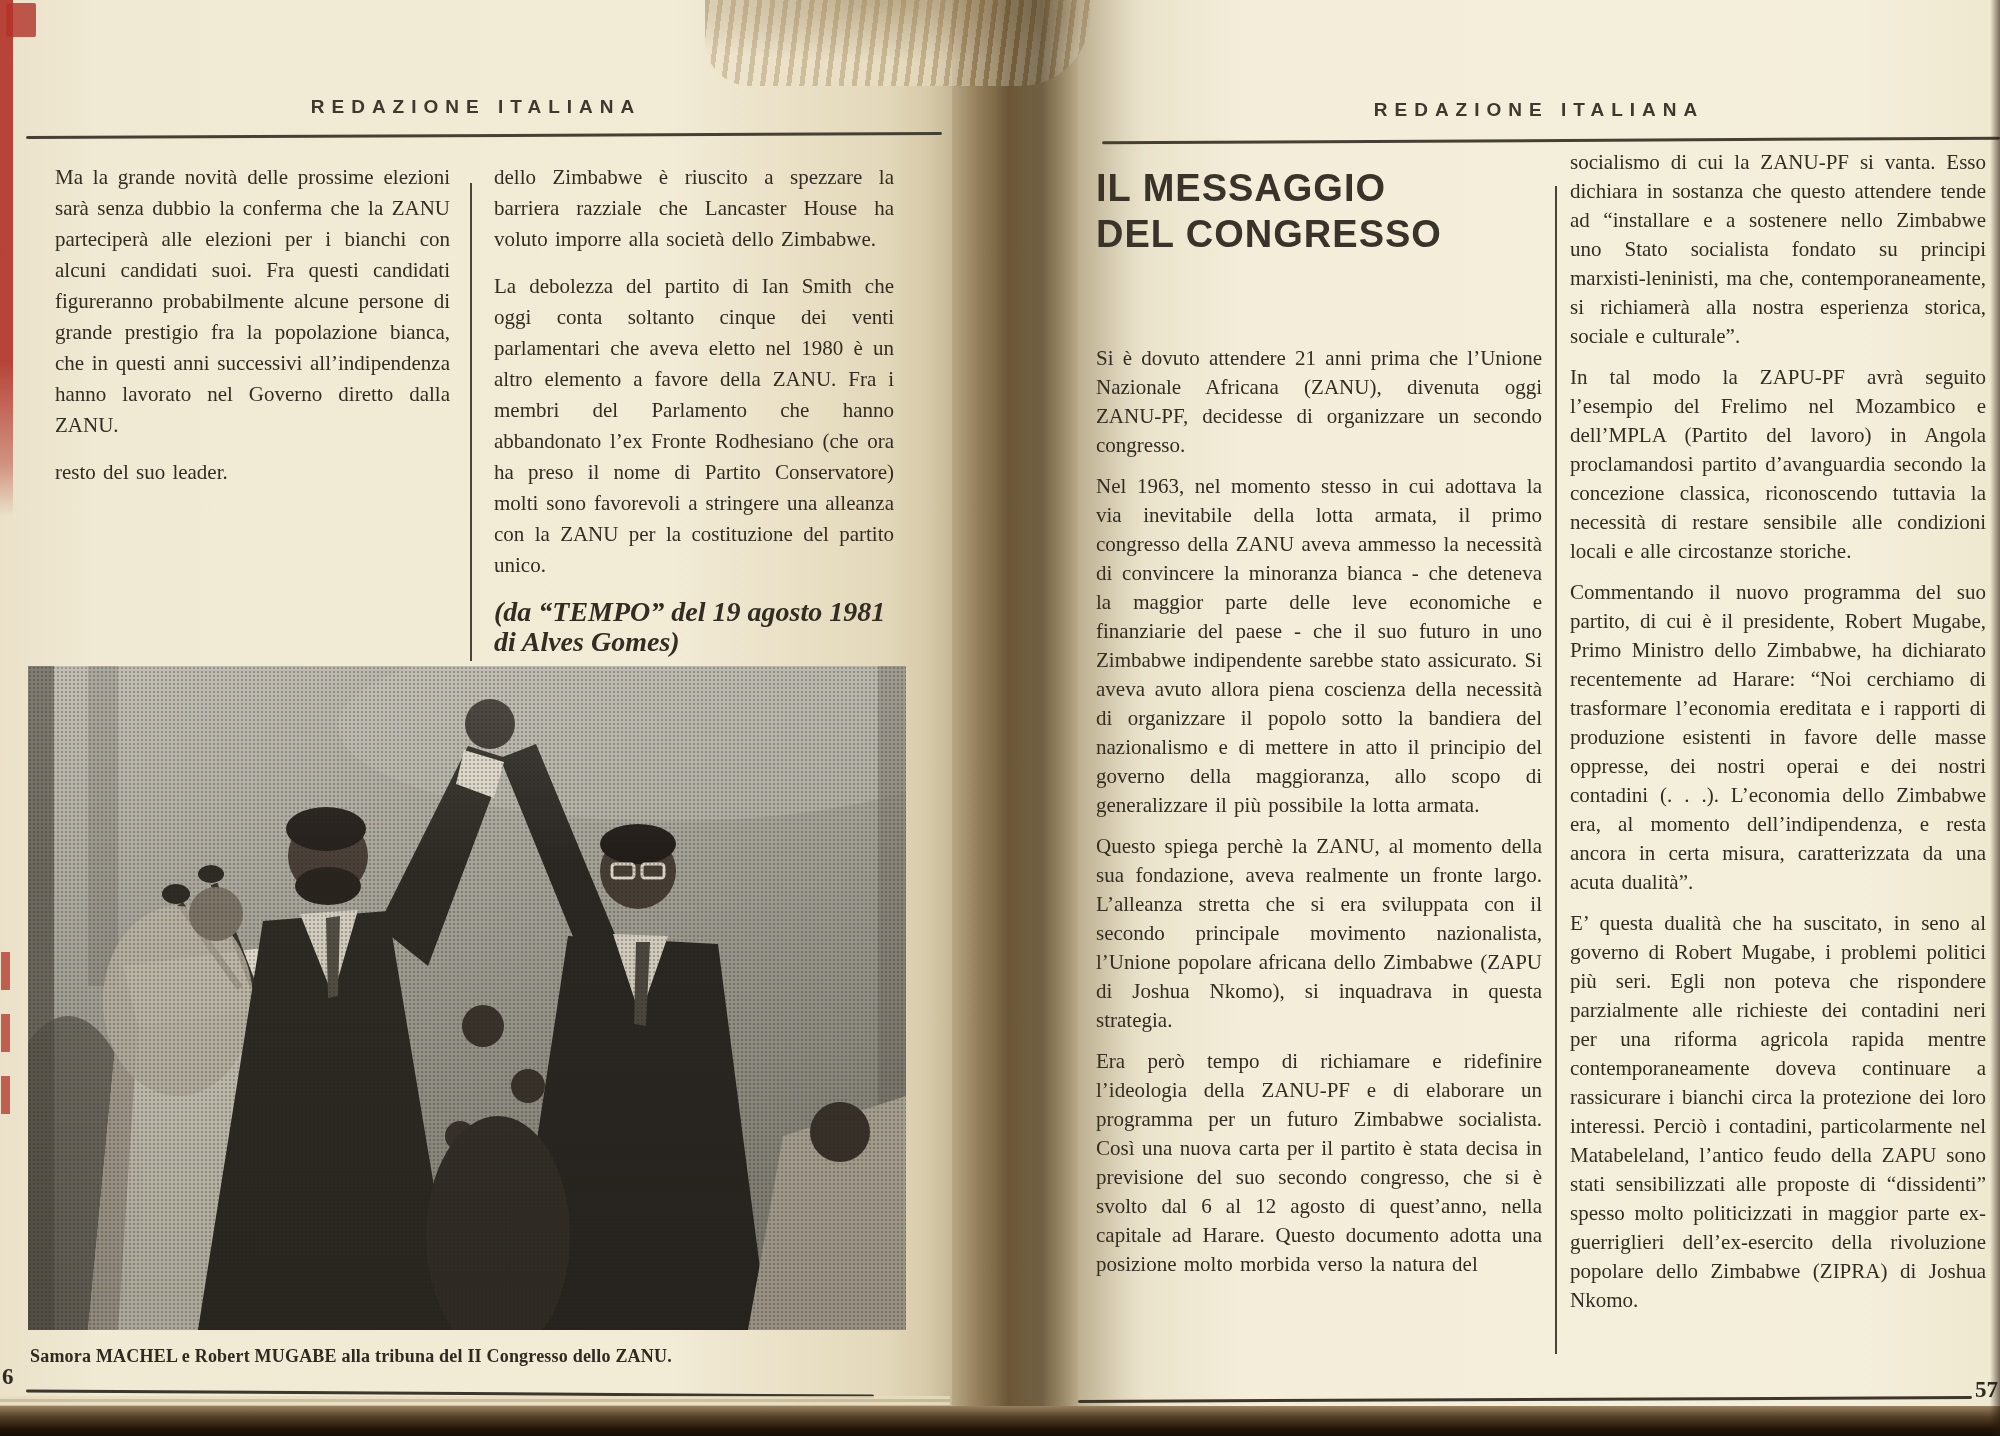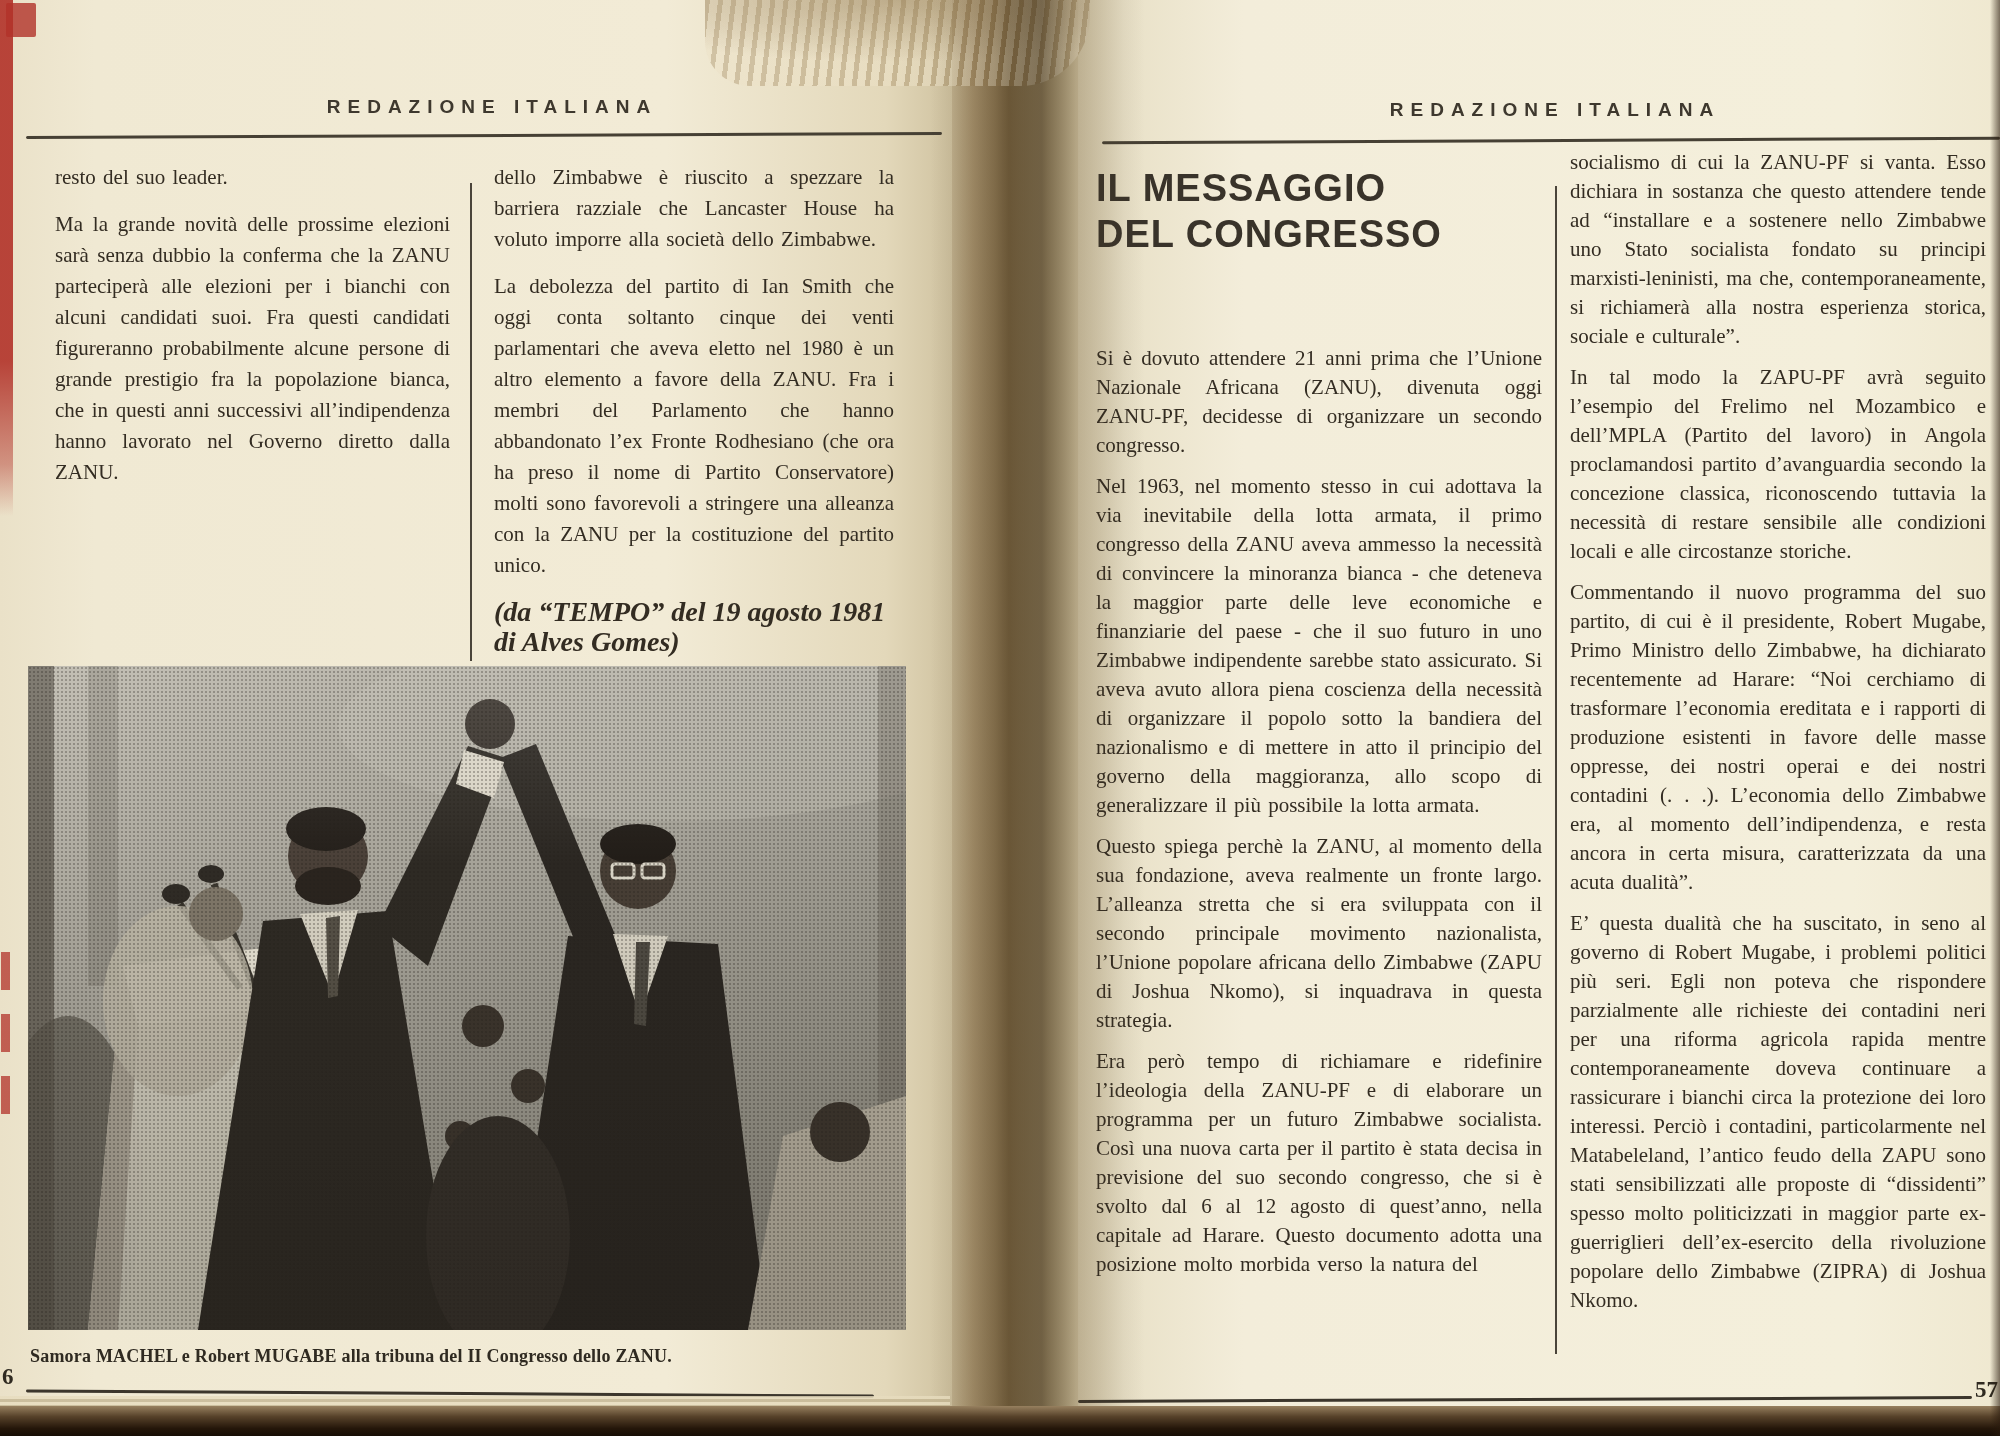--- a/index.html
+++ b/index.html
@@ -25,21 +25,21 @@
     background:repeating-linear-gradient(180deg,#e7dcbe 0 3px,#c3b592 3px 6px);}
   .right-edge{position:absolute;left:1990px;top:0;width:10px;height:1436px;
     background:linear-gradient(90deg,rgba(40,25,12,0),rgba(40,25,12,.6));}
   
   .red-strip{position:absolute;left:0;top:0;width:13px;height:516px;
     background:linear-gradient(180deg,rgba(178,50,41,.9) 0 70%,rgba(178,50,41,.45) 90%,rgba(178,50,41,0));}
   .red-corner{position:absolute;left:6px;top:3px;width:30px;height:34px;background:#b23229;opacity:.8;border-radius:2px;}
   .red-dashes{position:absolute;left:1px;top:952px;width:9px;height:186px;
     background:repeating-linear-gradient(180deg,rgba(178,50,41,.75) 0 38px,rgba(178,50,41,0) 38px 62px);}
   
-  .running-head{position:absolute;left:16px;width:100%;text-align:center;
+  .running-head{position:absolute;left:0;width:100%;text-align:center;
     font-family:"Liberation Sans","DejaVu Sans",sans-serif;font-weight:700;
     font-size:19px;letter-spacing:7px;color:#3e382e;white-space:nowrap;}
   .page.left .running-head{top:96px;}
   .page.right .running-head{top:99px;}
   .rule{position:absolute;height:3px;background:#464034;border-radius:2px;}
   .head-rule-left{left:26px;top:134px;width:916px;transform:rotate(-0.25deg);}
   .head-rule-right{left:24px;top:139px;width:898px;transform:rotate(-0.3deg);}
   .foot-rule-left{left:26px;top:1392px;width:848px;transform:rotate(0.35deg);background:#3c362c;}
   .foot-rule-right{left:0px;top:1398px;width:894px;transform:rotate(-0.25deg);background:#3c362c;}
   .vdivider{position:absolute;width:2px;background:#4a443a;}
@@ -84,22 +84,22 @@
 
 <div class="scene">
 
   <div class="gutter-base"></div>
 
   <div class="page left">
     <div class="running-head">REDAZIONE ITALIANA</div>
     <div class="rule head-rule-left"></div>
 
     <div class="col lp-col1">
+        <p class="para">Ma la grande novità delle prossime elezioni sarà senza dubbio la conferma che la ZANU parteciperà alle elezioni per i bianchi con alcuni candidati suoi. Fra questi candidati figureranno probabilmente alcune persone di grande prestigio fra la popolazione bianca, che in questi anni successivi all’indipendenza hanno lavorato nel Governo diretto dalla ZANU.</p>
         <p class="para">resto del suo leader.</p>
-        <p class="para">Ma la grande novità delle prossime elezioni sarà senza dubbio la conferma che la ZANU parteciperà alle elezioni per i bianchi con alcuni candidati suoi. Fra questi candidati figureranno probabilmente alcune persone di grande prestigio fra la popolazione bianca, che in questi anni successivi all’indipendenza hanno lavorato nel Governo diretto dalla ZANU.</p>
       </div>
     <div class="vdivider vdiv-left"></div>
     <div class="col lp-col2">
       <div>
           <p class="para">dello Zimbabwe è riuscito a spezzare la barriera razziale che Lancaster House ha voluto imporre alla società dello Zimbabwe.</p>
           <p class="para">La debolezza del partito di Ian Smith che oggi conta soltanto cinque dei venti parlamentari che aveva eletto nel 1980 è un altro elemento a favore della ZANU. Fra i membri del Parlamento che hanno abbandonato l’ex Fronte Rodhesiano (che ora ha preso il nome di Partito Conservatore) molti sono favorevoli a stringere una alleanza con la ZANU per la costituzione del partito unico.</p>
         </div>
       <div class="attribution">
         <span>(da “TEMPO” del 19 agosto 1981</span>
         <span>di Alves Gomes)</span>

